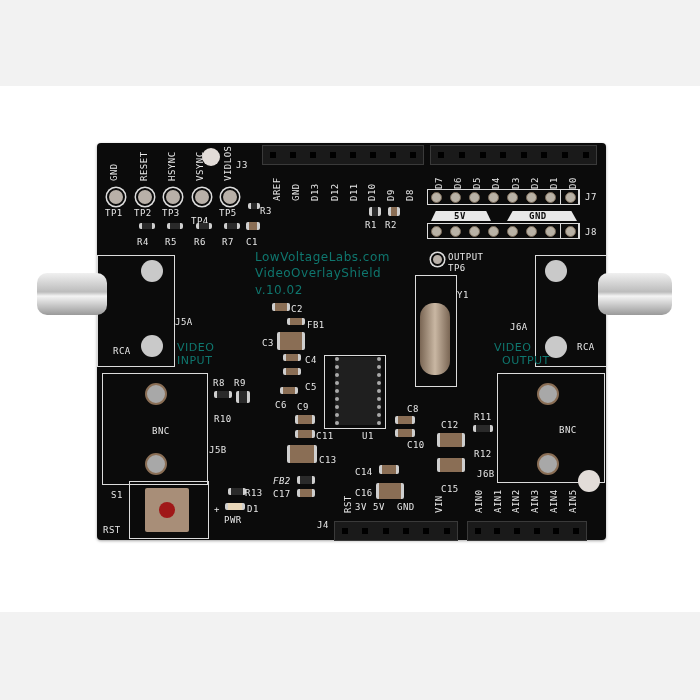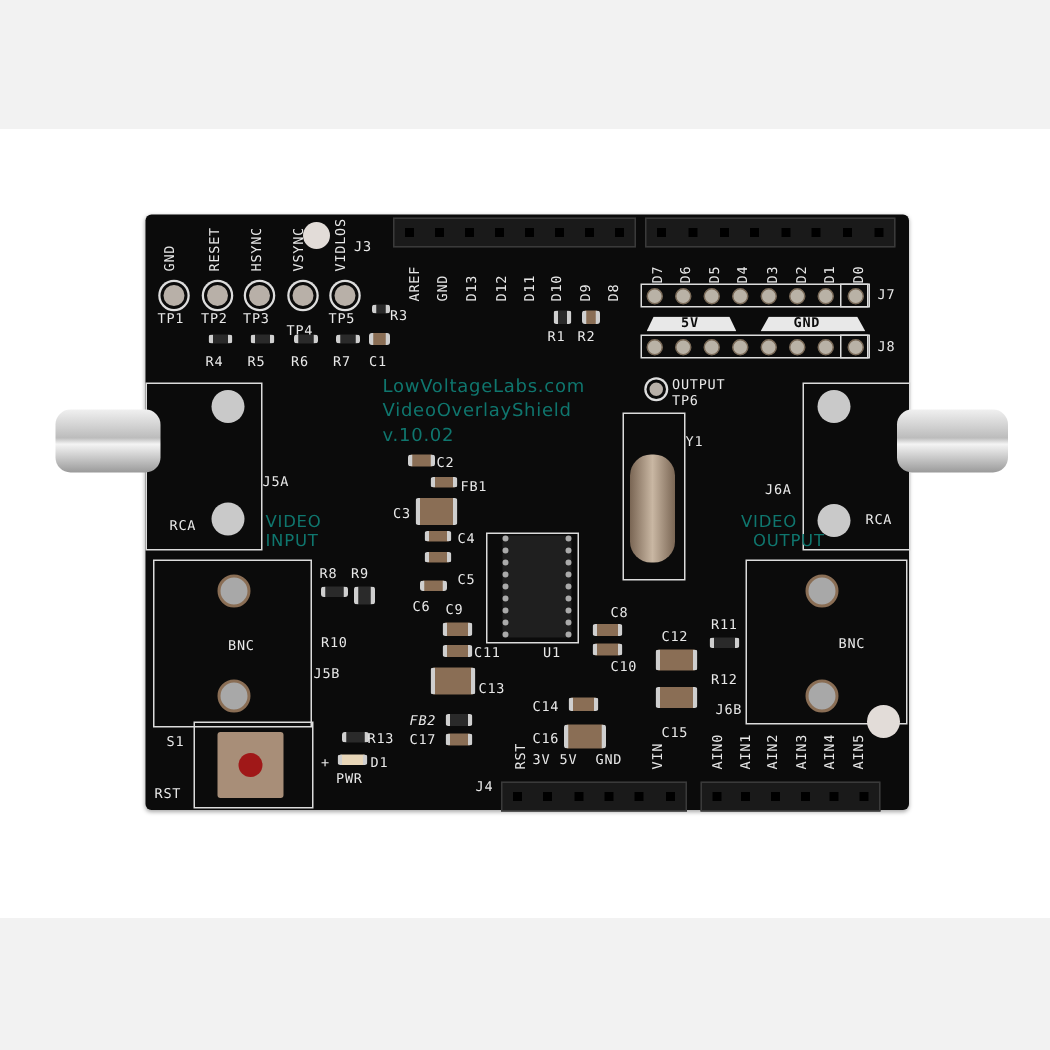--- a/index.html
+++ b/index.html
@@ -193,21 +193,21 @@
 
   <div class="outline" style="left:5px;top:230px;width:104px;height:110px;"></div>
   <div class="abs" style="left:48px;top:240px;width:18px;height:18px;border-radius:50%;background:#a8a8a8;border:2px solid #8a6e55;"></div>
   <div class="abs" style="left:48px;top:310px;width:18px;height:18px;border-radius:50%;background:#a8a8a8;border:2px solid #8a6e55;"></div>
   <span class="silk" style="left:55px;top:284px;">BNC</span>
   <span class="silk" style="left:112px;top:303px;">J5B</span>
   <span class="silk" style="left:116px;top:236px;">R8</span>
   <span class="silk" style="left:137px;top:236px;">R9</span>
   <div class="smd dark" style="left:117px;top:248px;width:12px;height:7px;"></div>
   <div class="smd dark" style="left:139px;top:248px;width:8px;height:12px;"></div>
-  <span class="silk" style="left:117px;top:282px;">R10</span>
+  <span class="silk" style="left:117px;top:272px;">R10</span>
 
   <span class="silk" style="left:14px;top:348px;">S1</span>
   <span class="silk" style="left:6px;top:383px;">RST</span>
   <div class="outline" style="left:32px;top:338px;width:78px;height:56px;"></div>
   <div class="abs" style="left:48px;top:345px;width:44px;height:44px;background:#a88e78;border-radius:2px;">
     <div class="abs" style="left:14px;top:14px;width:16px;height:16px;border-radius:50%;background:#a01818;"></div>
   </div>
   <div class="smd dark" style="left:131px;top:345px;width:12px;height:7px;"></div>
   <span class="silk" style="left:148px;top:346px;">R13</span>
   <span class="silk" style="left:117px;top:362px;">+</span>

